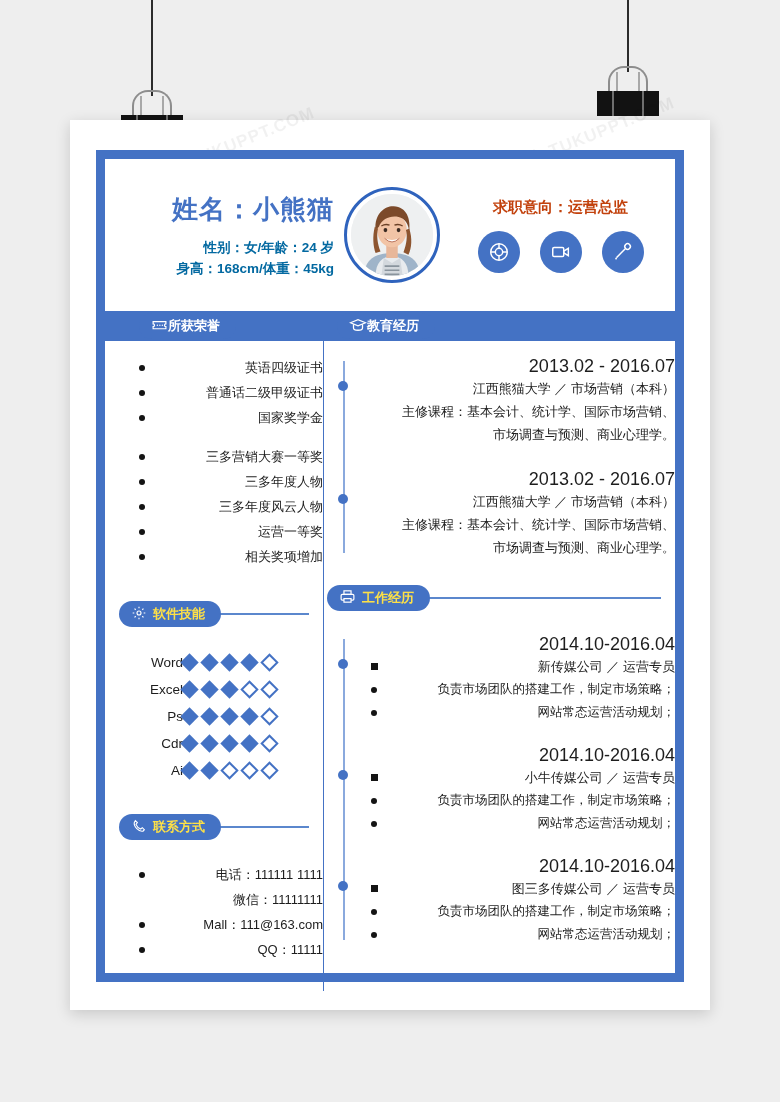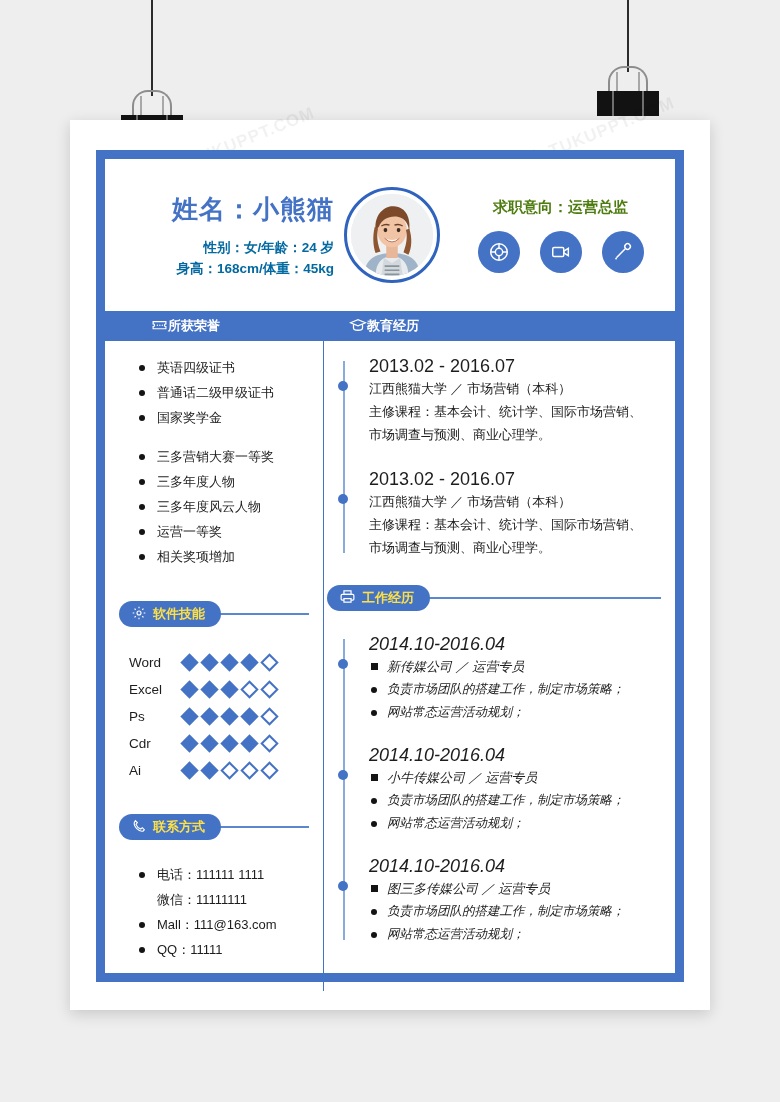--- a/index.html
+++ b/index.html
@@ -60,40 +60,40 @@
   .id-line { color: #0369a1; font-size: 13.5px; font-weight: bold; line-height: 21px; }
 
   .photo-wrap {
     width: 96px; height: 96px; border-radius: 50%;
     border: 3px solid #2f63bd; padding: 4px; background: #fff;
     flex: 0 0 auto;
   }
   .photo { width: 100%; height: 100%; border-radius: 50%; overflow: hidden; background: #eceef0; }
 
   .intent-block { flex: 1; text-align: center; padding-left: 6px; }
-  .intent-title { color: #4d7c0f; font-size: 15px; font-weight: bold; margin-bottom: 14px; }
+  .intent-title { color: #c2410c; font-size: 15px; font-weight: bold; margin-bottom: 14px; }
   .icon-row { display: flex; justify-content: center; gap: 20px; }
   .circ-icon {
     width: 42px; height: 42px; border-radius: 50%; background: #4472c4;
     display: flex; align-items: center; justify-content: center;
   }
 
   
   .band { position: relative; height: 30px; background: #4472c4; }
   .band .pill-row { position: absolute; left: 0; top: 0; width: 100%; height: 30px; }
   .pill {
     position: absolute; top: 2px; height: 26px;
     background: #4472c4; border-radius: 13px;
     display: flex; align-items: center; 
     padding: 0 16px 0 12px; color: #ffffff;
     font-size: 13px; font-weight: bold; white-space: nowrap;
   }
 
   
-  .cols { display: flex; height: 650px; }
+  .cols { display: flex; height: 650px; text-align: right; }
   .col-left { width: 218px; position: relative; }
   .col-right { flex: 1; position: relative; border-left: 0; }
   .vdiv { position: absolute; left: 0; top: 0; width: 1px; height: 100%; background: #4472c4; }
 
   
   .sec-head { position: relative; height: 34px; margin-top: 8px; }
   .sec-head .pill-inline {
     position: absolute; left: 14px; top: 2px; height: 26px;
     background: #4472c4; border-radius: 13px;
     display: flex; align-items: center; gap: 6px;
@@ -420,21 +420,21 @@
                 <svg width="17" height="17" viewBox="0 0 24 24" fill="none" stroke="#ffffff" stroke-width="1.7">
                   <rect x="3" y="9" width="18" height="8" rx="1.5"></rect>
                   <rect x="7" y="4" width="10" height="5"></rect>
                   <rect x="7" y="15" width="10" height="5" fill="#4472c4"></rect>
                 </svg>
               </span>
               <span>工作经历</span>
             </div>
           </div>
 
-          <div class="tl" style="margin-top:16px;font-style:italic;">
+          <div class="tl" style="margin-top:16px;">
             <div class="line"></div>
 
             <div class="entry">
               <div class="node"></div>
               <div class="date">2014.10-2016.04</div>
               <div class="org sq">新传媒公司 ／ 运营专员</div>
               <div class="detail">负责市场团队的搭建工作，制定市场策略；</div>
               <div class="detail">网站常态运营活动规划；</div>
             </div>
 

